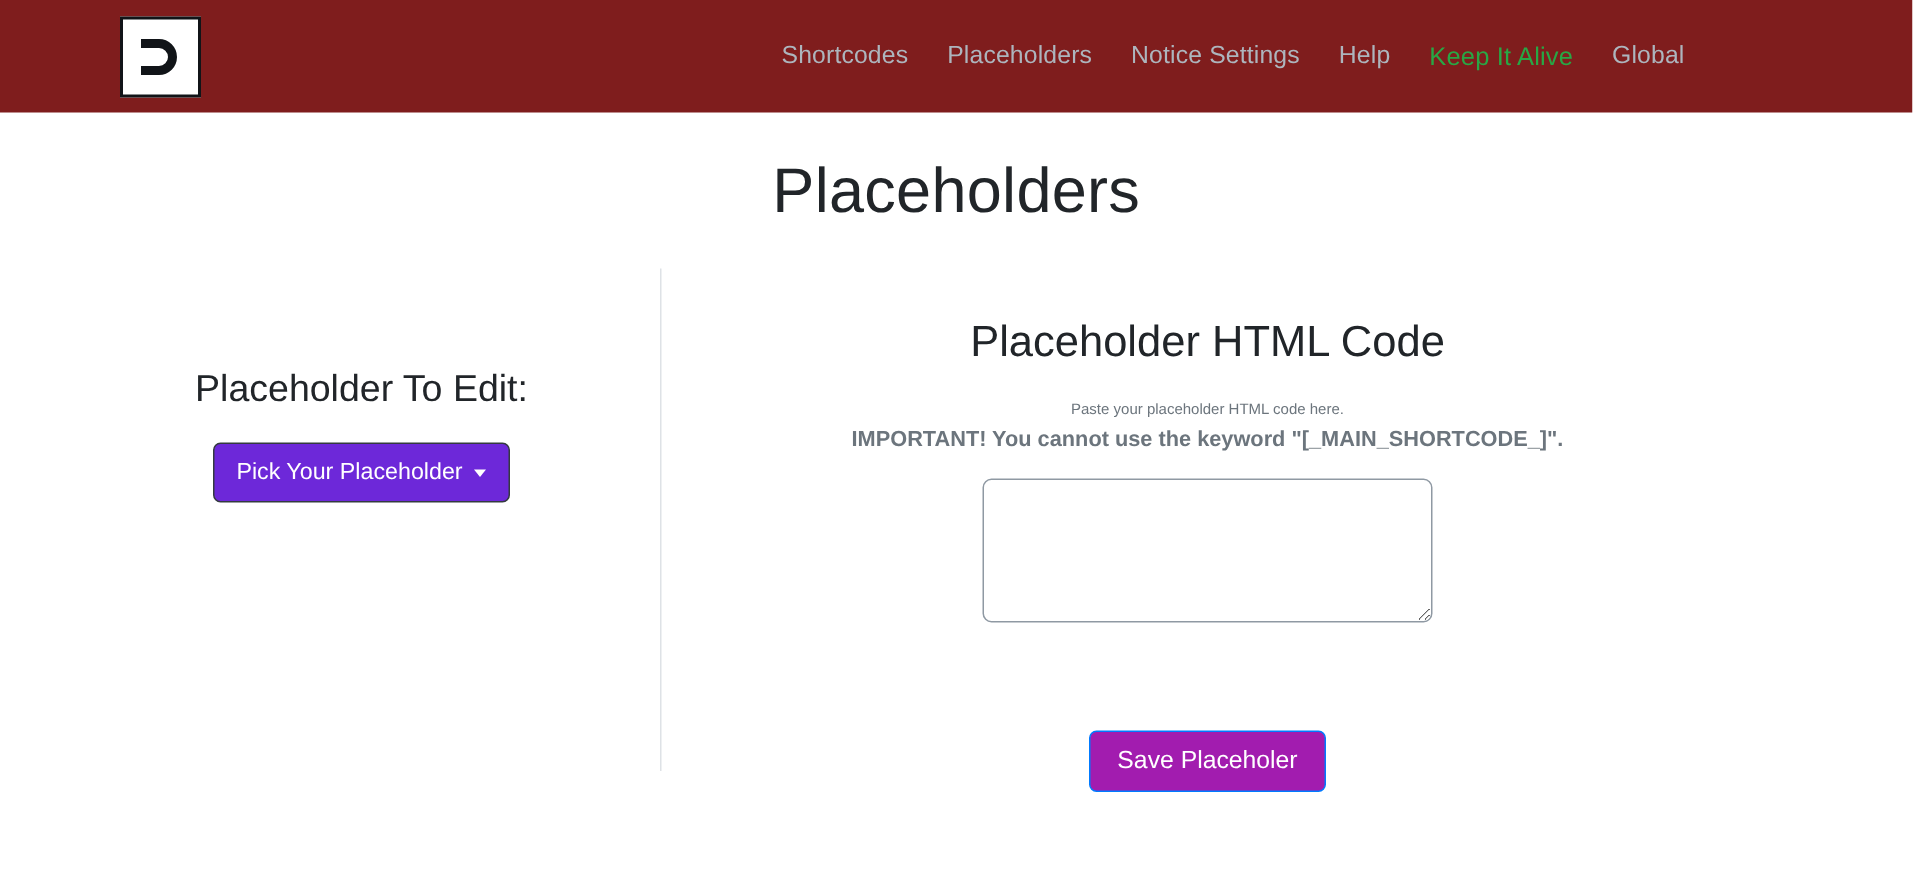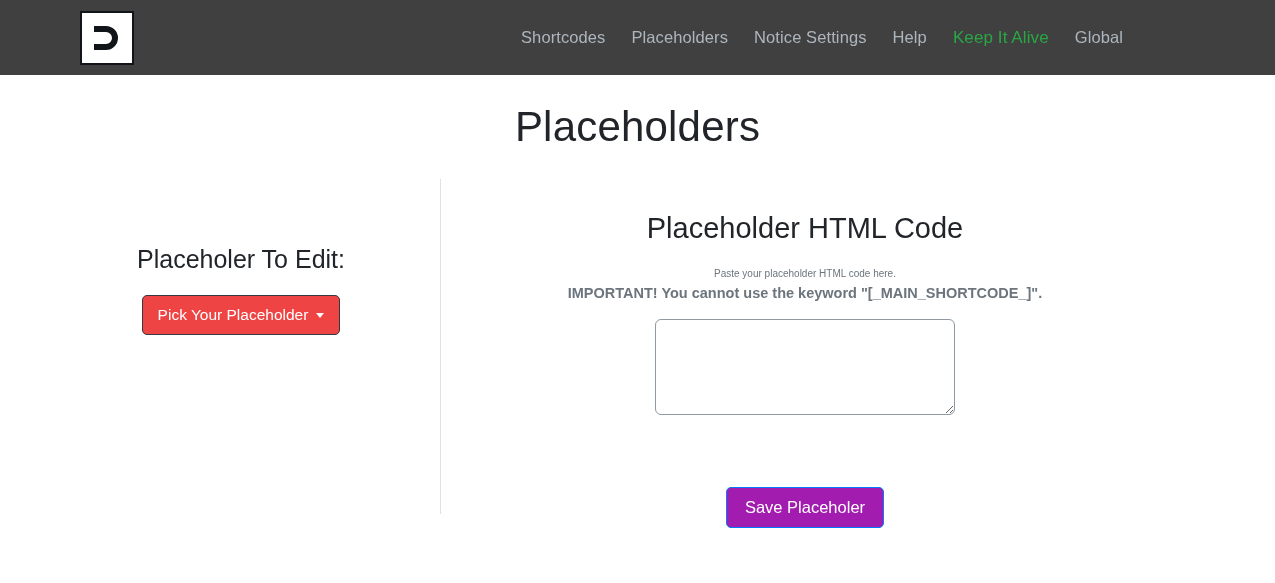--- a/index.html
+++ b/index.html
@@ -9,21 +9,21 @@
     height: 583px;
     background: #ffffff;
     font-family: "Liberation Sans", sans-serif;
     color: #212529;
     overflow: hidden;
   }
 
   
   .navbar {
     height: 75px;
-    background: #404040;
+    background: #7f1d1d;
     display: flex;
     align-items: center;
     padding: 0 152px 0 80px;
     position: relative;
   }
   .brand {
     width: 54px;
     height: 54px;
     background: #ffffff;
     border: 2px solid #111418;
@@ -145,21 +145,21 @@
     margin: 47px 0 0 0;
   }
   .dropdown-wrap {
     text-align: center;
     margin-top: 21px;
   }
   .dropdown-btn {
     display: inline-flex;
     align-items: center;
     gap: 8px;
-    background: #ef4444;
+    background: #6d28d9;
     color: #ffffff;
     border: 1px solid #343a40;
     border-radius: 5px;
     font-size: 15.5px;
     font-family: "Liberation Sans", sans-serif;
     padding: 10px 15px;
     cursor: pointer;
   }
   .caret {
     width: 0; height: 0;
@@ -243,21 +243,21 @@
 </div>
 
 <h1 class="page-title">Placeholders</h1>
 
 <div class="main">
   <div class="divider"></div>
 
   <div class="col-left">
 
 
-    <h2 class="subhead-left">Placeholer To Edit:</h2>
+    <h2 class="subhead-left">Placeholder To Edit:</h2>
 
     <div class="dropdown-wrap">
       <button class="dropdown-btn">
         <span>Pick Your Placeholder</span>
         <span class="caret"></span>
       </button>
     </div>
 
   </div>
 

